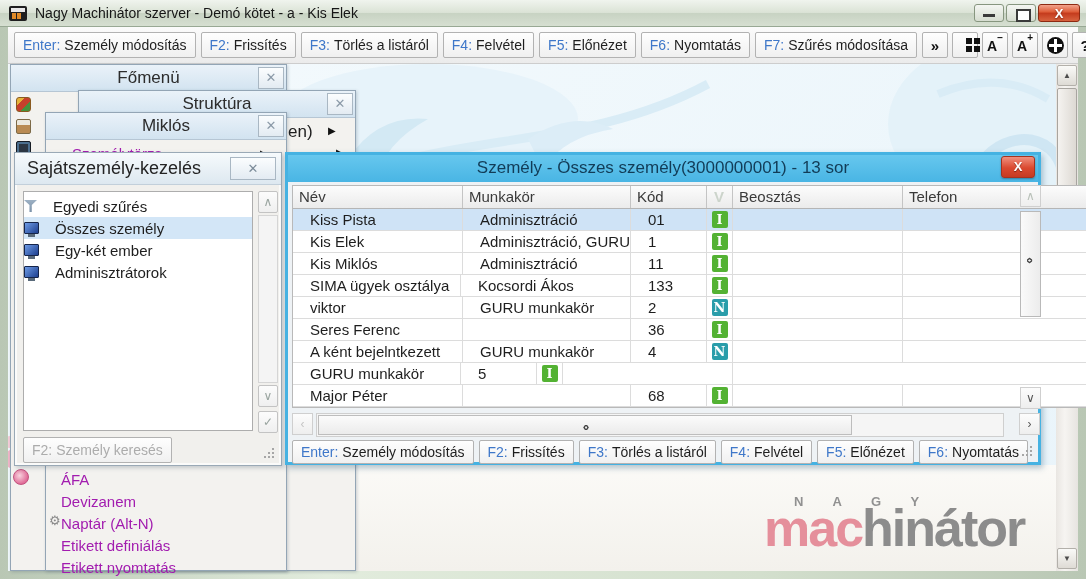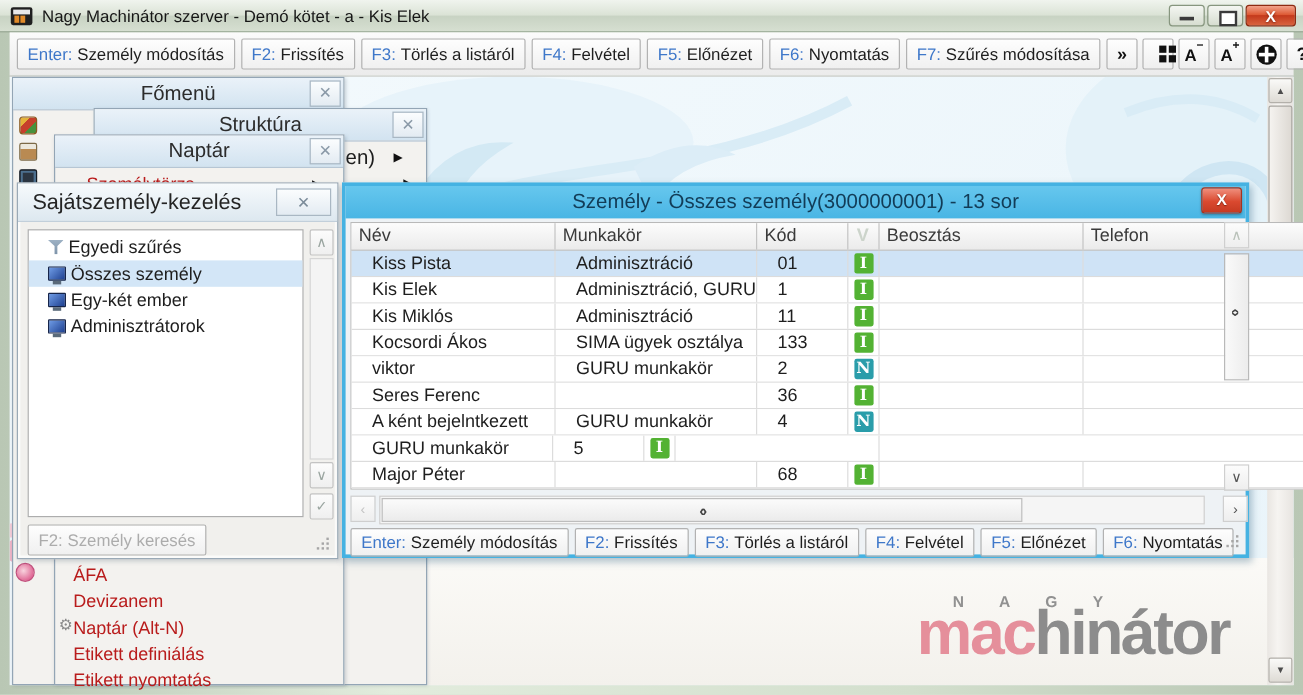--- a/index.html
+++ b/index.html
@@ -44,34 +44,34 @@
   #main-vscroll{position:absolute;left:1048px;top:0;width:22px;height:507px;background:linear-gradient(90deg,#e9e6e2,#f6f4f1 40%,#e7e4e0)}
   .cbtn{position:absolute;left:1px;width:20px;height:21px;border:1px solid #b3b0aa;border-radius:2px;background:linear-gradient(#fafaf8,#dedbd5);font-size:8px;color:#4c4c4c;text-align:center;line-height:19px}
   #main-thumb{position:absolute;left:1px;top:24px;width:20px;height:282px;border:1px solid #a8a5a0;border-radius:2px;background:linear-gradient(90deg,#f5f3f0,#ddd9d3)}
   #main-thumb::after{content:"";position:absolute;left:5px;top:138px;width:9px;height:1px;background:#a39f98;box-shadow:0 3px #a39f98,0 6px #a39f98}
 
   
   .win{position:absolute;border:1px solid #93a5b5;background:#f3f2ef;box-shadow:1px 1px 3px rgba(60,80,100,.25)}
   .win-title{height:27px;background:linear-gradient(#eaf2f9,#d2e3f0);border-bottom:1px solid #b6c6d4;text-align:center;font-size:17px;line-height:26px;color:#2c2c2c;position:relative}
   .mini-close{position:absolute;top:2px;right:2px;width:26px;height:22px;border:1px solid #a9b7c3;background:linear-gradient(#fbfdfe,#e3ebf2);color:#8b9aa8;font-size:13px;line-height:20px;text-align:center}
   .menu-arrow{position:absolute;font-size:10px;color:#111}
-  .mi-text{position:absolute;font-size:15px;color:#b91c1c;white-space:nowrap}
+  .mi-text{position:absolute;font-size:15px;color:#a21caf;white-space:nowrap}
   .mini-icon{position:absolute;width:15px;height:15px;border-radius:3px}
   .ic-color{background:linear-gradient(135deg,#e5b33a 0 30%,#c6402c 30% 62%,#47923d 62%);border:1px solid #8a5a20}
   .ic-printer{background:linear-gradient(#ece8dd 0 35%,#b98a52 35%);border:1px solid #7d6a47;border-radius:2px}
   .ic-monitor-dark{background:#2c3642;border:1px solid #161c24;border-radius:2px;box-shadow:inset 0 0 0 2px #4c6f8e}
   .ic-flower{width:16px;height:16px;border-radius:50%;background:radial-gradient(circle at 40% 40%,#f8d3de,#e06b97 70%);border:1px solid #c2527e}
   .ic-gear{font-size:13px;color:#8a8a8a;position:absolute}
 
   
   #own{position:absolute;left:14px;top:152px;width:268px;height:314px;border:1px solid #9aa9b6;background:#f1f0ed;box-shadow:inset 0 0 0 2px #fbfbfa,2px 2px 4px rgba(60,80,100,.25)}
   #own-title{height:32px;background:linear-gradient(#f6fafc,#dde8f0);border-bottom:1px solid #c2cfda;font-size:18px;color:#242424;line-height:30px;padding-left:12px;position:relative}
   #own-close{position:absolute;right:5px;top:4px;width:46px;height:23px;border:1px solid #a9b7c3;background:linear-gradient(#fbfdfe,#e3ebf2);color:#7c8c9a;font-size:13px;text-align:center;line-height:21px}
   #own-list{position:absolute;left:8px;top:38px;width:230px;height:240px;background:#fff;border:1px solid #adadad;padding-top:3px}
-  .own-item{height:22px;display:flex;align-items:center;padding-left:16px;gap:4px;font-size:15px}
+  .own-item{height:22px;display:flex;align-items:center;gap:16px;font-size:15px}
   .own-item.sel{background:#d3e6f7}
   .icon-funnel{width:13px;height:12px;background:linear-gradient(#9db1c4,#7d93a9);clip-path:polygon(0 0,100% 0,60% 42%,60% 100%,42% 100%,42% 42%)}
   .icon-monitor{width:15px;height:12px;background:linear-gradient(135deg,#6f9ce6,#1d3f8f);border:1px solid #16254a;border-radius:1px;position:relative}
   .icon-monitor::after{content:"";position:absolute;left:3px;bottom:-4px;width:7px;height:3px;background:#5a6a7a}
   #own-scroll-up{position:absolute;left:243px;top:38px;width:20px;height:22px}
   #own-scroll-dn{position:absolute;left:243px;top:232px;width:20px;height:22px}
   #own-check{position:absolute;left:243px;top:258px;width:20px;height:22px}
   .fbtn{border:1px solid #c3c3c3;border-radius:2px;background:linear-gradient(#fcfcfc,#efefef);color:#9aa5a0;font-size:12px;text-align:center;line-height:20px}
   #own-track{position:absolute;left:243px;top:62px;width:20px;height:168px;border:1px solid #d5d5d5;background:#f4f4f4}
   #own-search{position:absolute;left:8px;top:284px}
@@ -205,21 +205,21 @@
 <div class="win" id="struktura" style="left:78px;top:90px;width:278px;height:481px;z-index:3">
   <div class="win-title"><span>Struktúra</span>
     <div class="mini-close">✕</div>
   </div>
   <div class="frag" style="left:209px;top:31px">en)</div>
   <div class="menu-arrow" style="left:249px;top:34px">▶</div>
   <div class="menu-arrow" style="left:257px;top:56px">▶</div>
 </div>
 
 <div class="win" id="szemely" style="left:45px;top:112px;width:242px;height:459px;z-index:4">
-  <div class="win-title"><span>Naptár</span>
+  <div class="win-title"><span>Miklós</span>
     <div class="mini-close">✕</div>
   </div>
   <div class="mi-text" style="left:26px;top:32px">Személytörzs</div>
   <div class="menu-arrow" style="left:214px;top:35px">▶</div>
   <div class="mi-text" style="left:15px;top:358px">ÁFA</div>
   <div class="mi-text" style="left:15px;top:380px">Devizanem</div>
   <div class="mi-text" style="left:15px;top:402px">Naptár (Alt-N)</div>
   <div class="mi-text" style="left:15px;top:424px">Etikett definiálás</div>
   <div class="mi-text" style="left:15px;top:446px">Etikett nyomtatás</div>
   <div class="ic-gear" style="left:3px;top:400px">⚙</div>
@@ -295,22 +295,22 @@
       <div class="c c-nev">Kis Miklós</div>
       <div class="c c-job">Adminisztráció</div>
       <div class="c c-kod">11</div>
       <div class="c c-v">
           <span class="badge b-green">I</span>
         </div>
       <div class="c c-beo"></div>
       <div class="c c-tel"></div>
     </div>
     <div class="trow">
+      <div class="c c-job">SIMA ügyek osztálya</div>
       <div class="c c-nev">Kocsordi Ákos</div>
-      <div class="c c-job">SIMA ügyek osztálya</div>
       <div class="c c-kod">133</div>
       <div class="c c-v">
           <span class="badge b-green">I</span>
         </div>
       <div class="c c-beo"></div>
       <div class="c c-tel"></div>
     </div>
     <div class="trow">
       <div class="c c-nev">viktor</div>
       <div class="c c-job">GURU munkakör</div>

